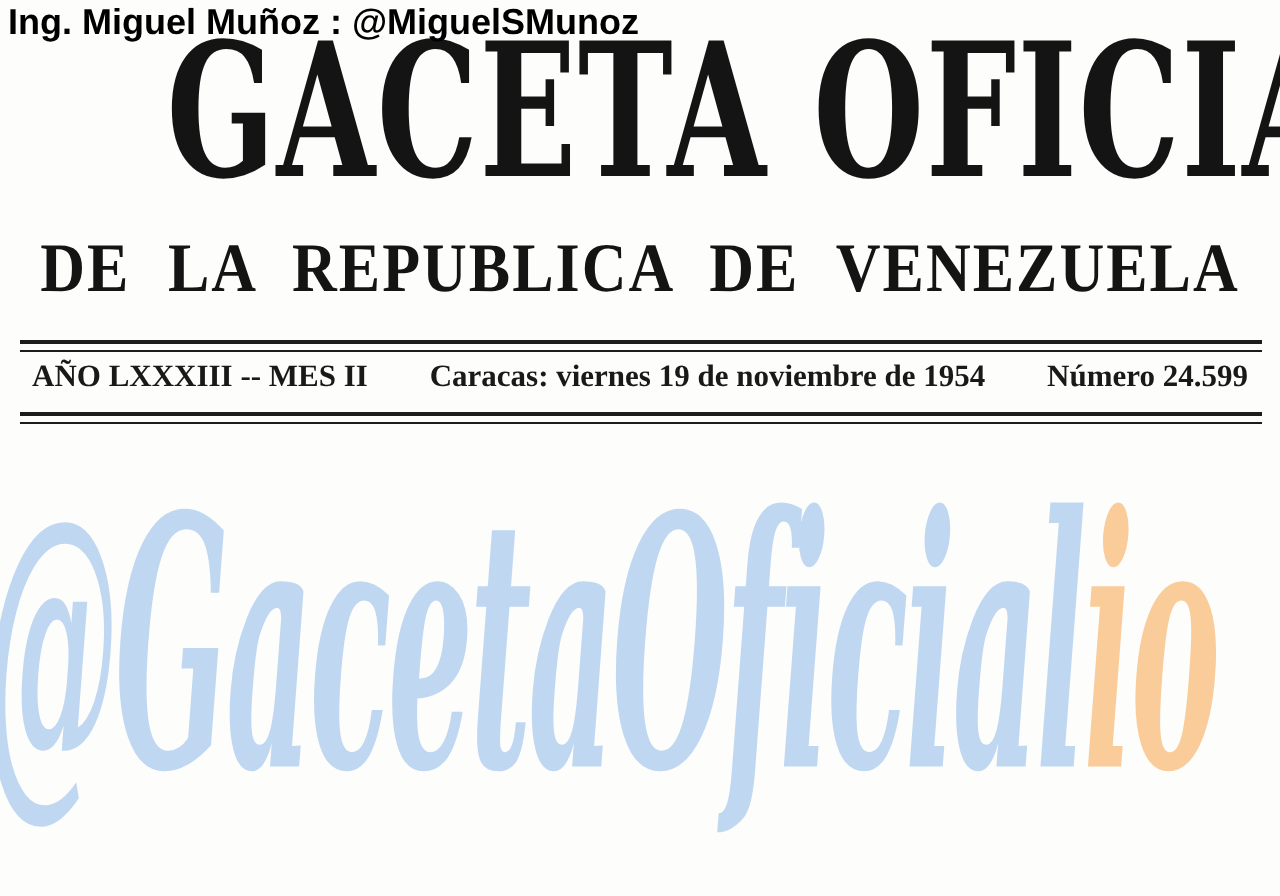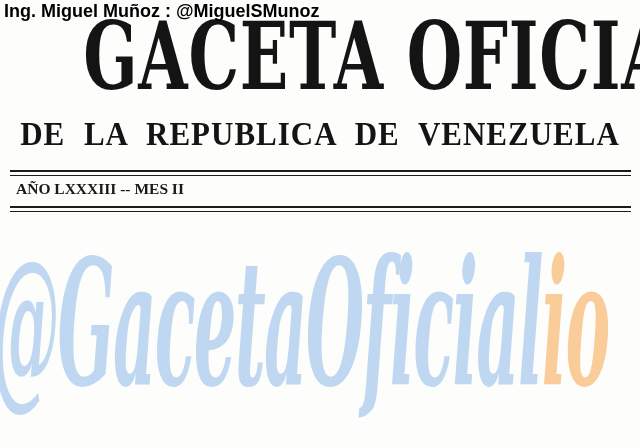--- a/index.html
+++ b/index.html
@@ -109,20 +109,22 @@
   <div class="content">
 
     <div class="credit">Ing. Miguel Muñoz : @MiguelSMunoz</div>
 
     <div class="masthead-title">GACETA OFICIAL</div>
     <div class="masthead-subtitle">DE LA REPUBLICA DE VENEZUELA</div>
 
     <div class="rule-double rule-top"></div>
     <div class="dateline">
       <span>AÑO LXXXIII -- MES II</span>
+      <span>Caracas: viernes 19 de noviembre de 1954</span>
+      <span>Número 24.599</span>
     </div>
     <div class="rule-double rule-bottom"></div>
 
     <div class="col-divider"></div>
 
     <div class="col-left">
       
       
 
       

